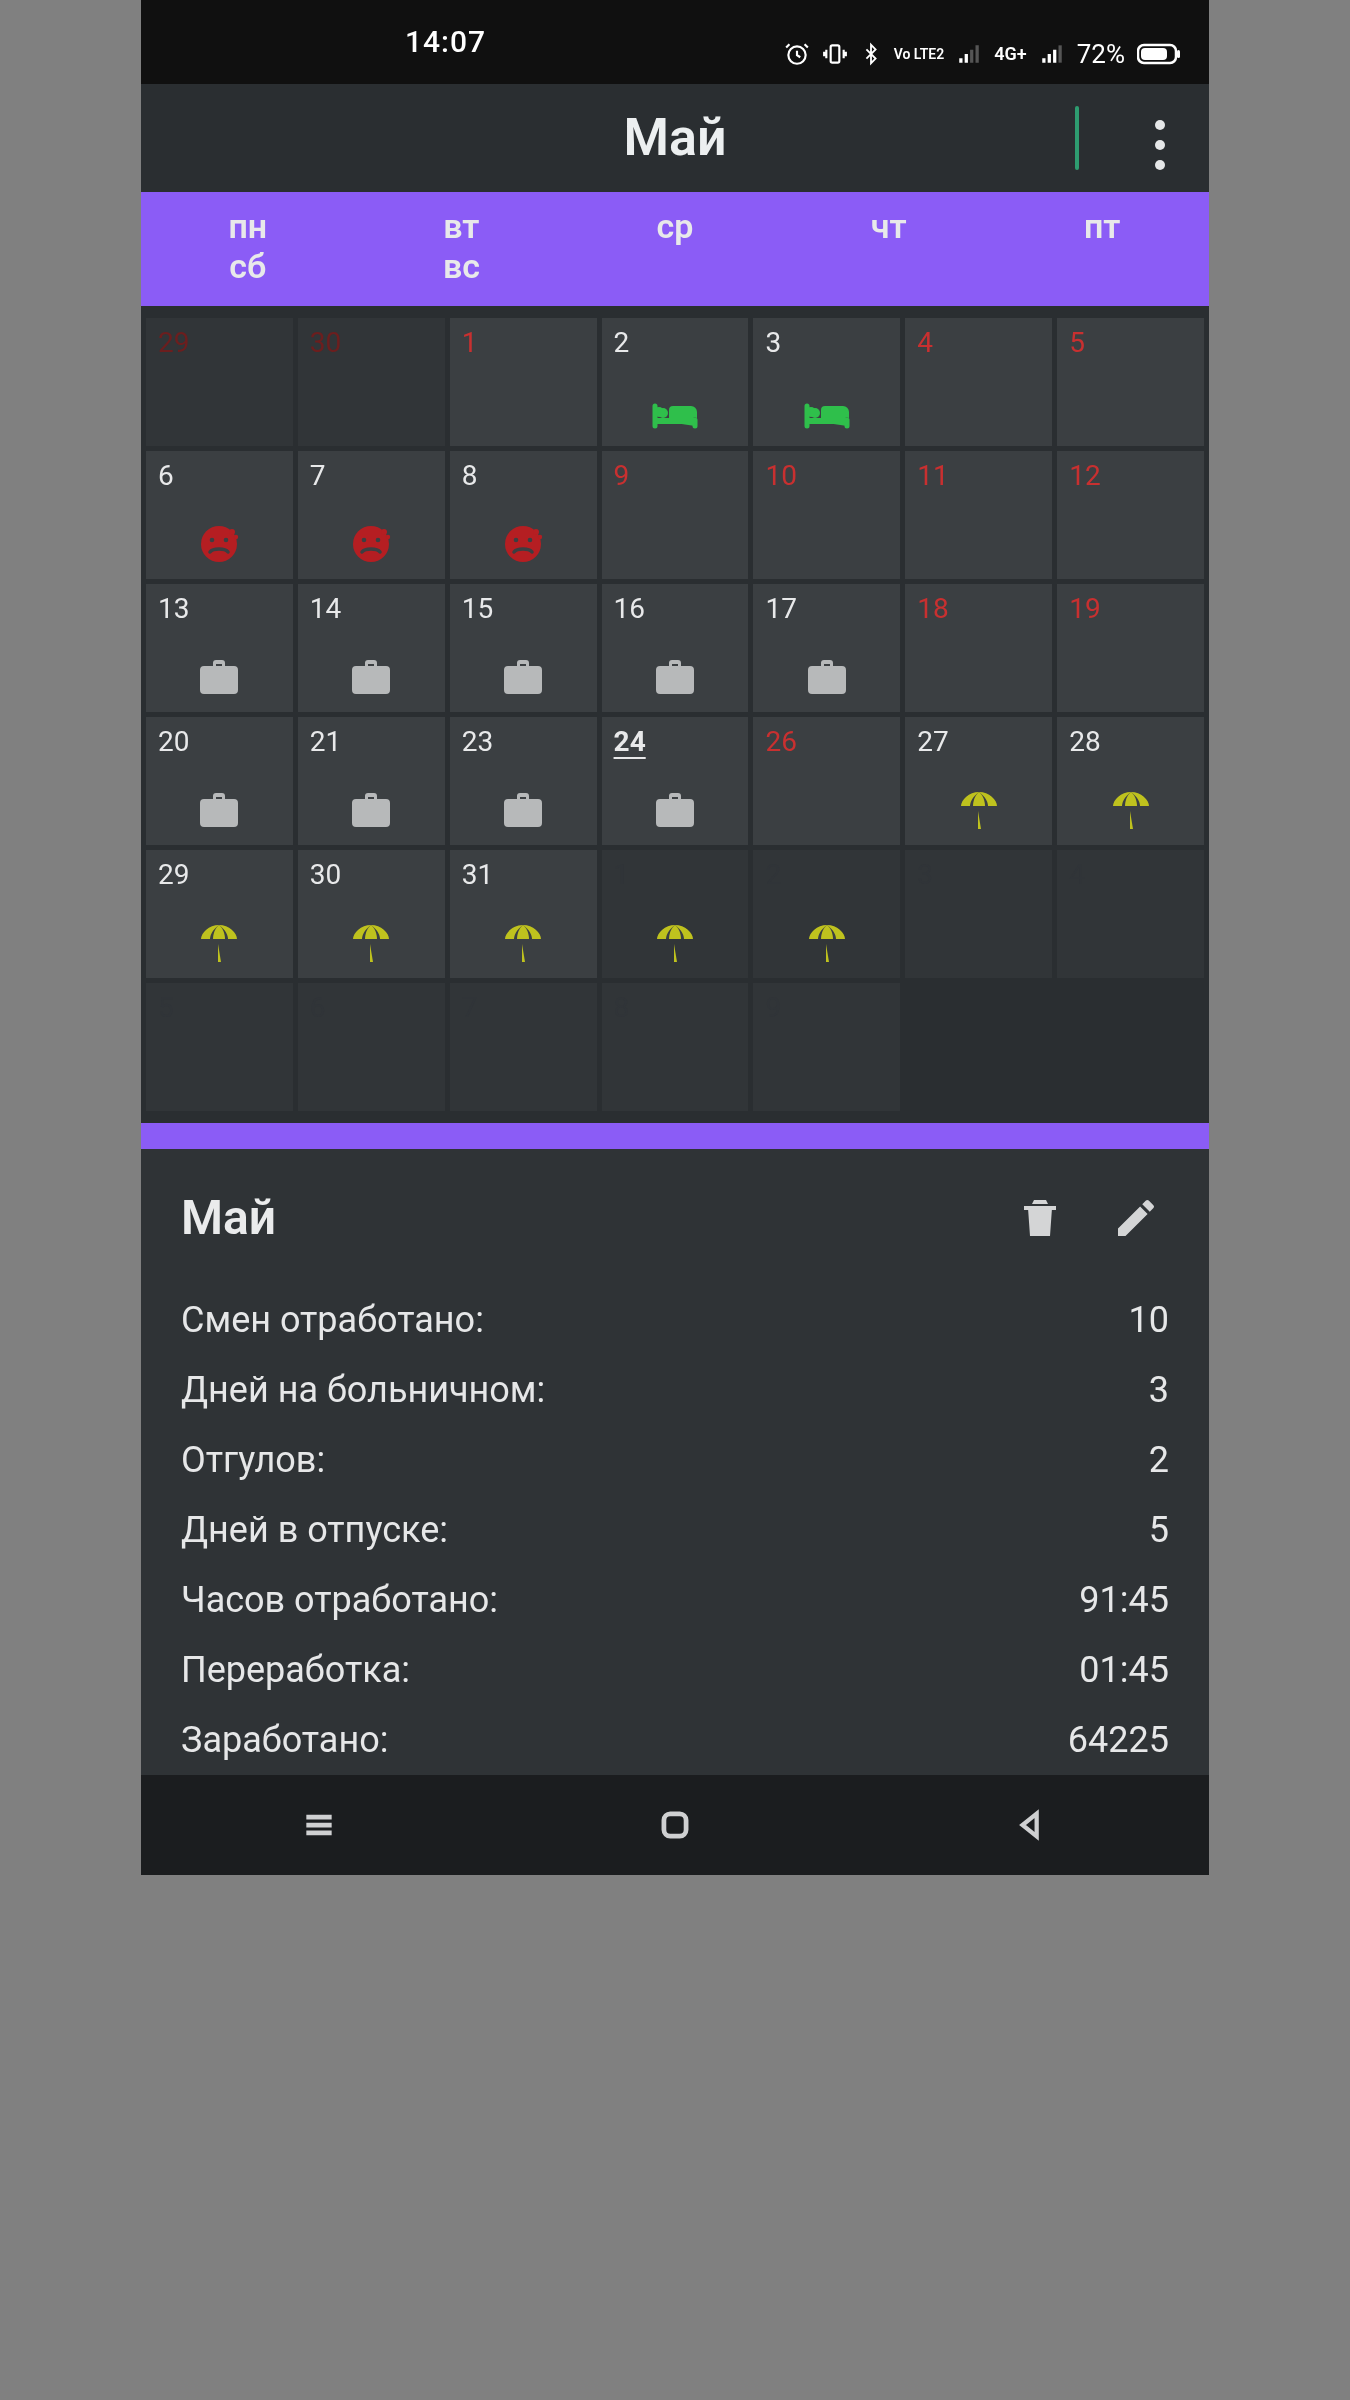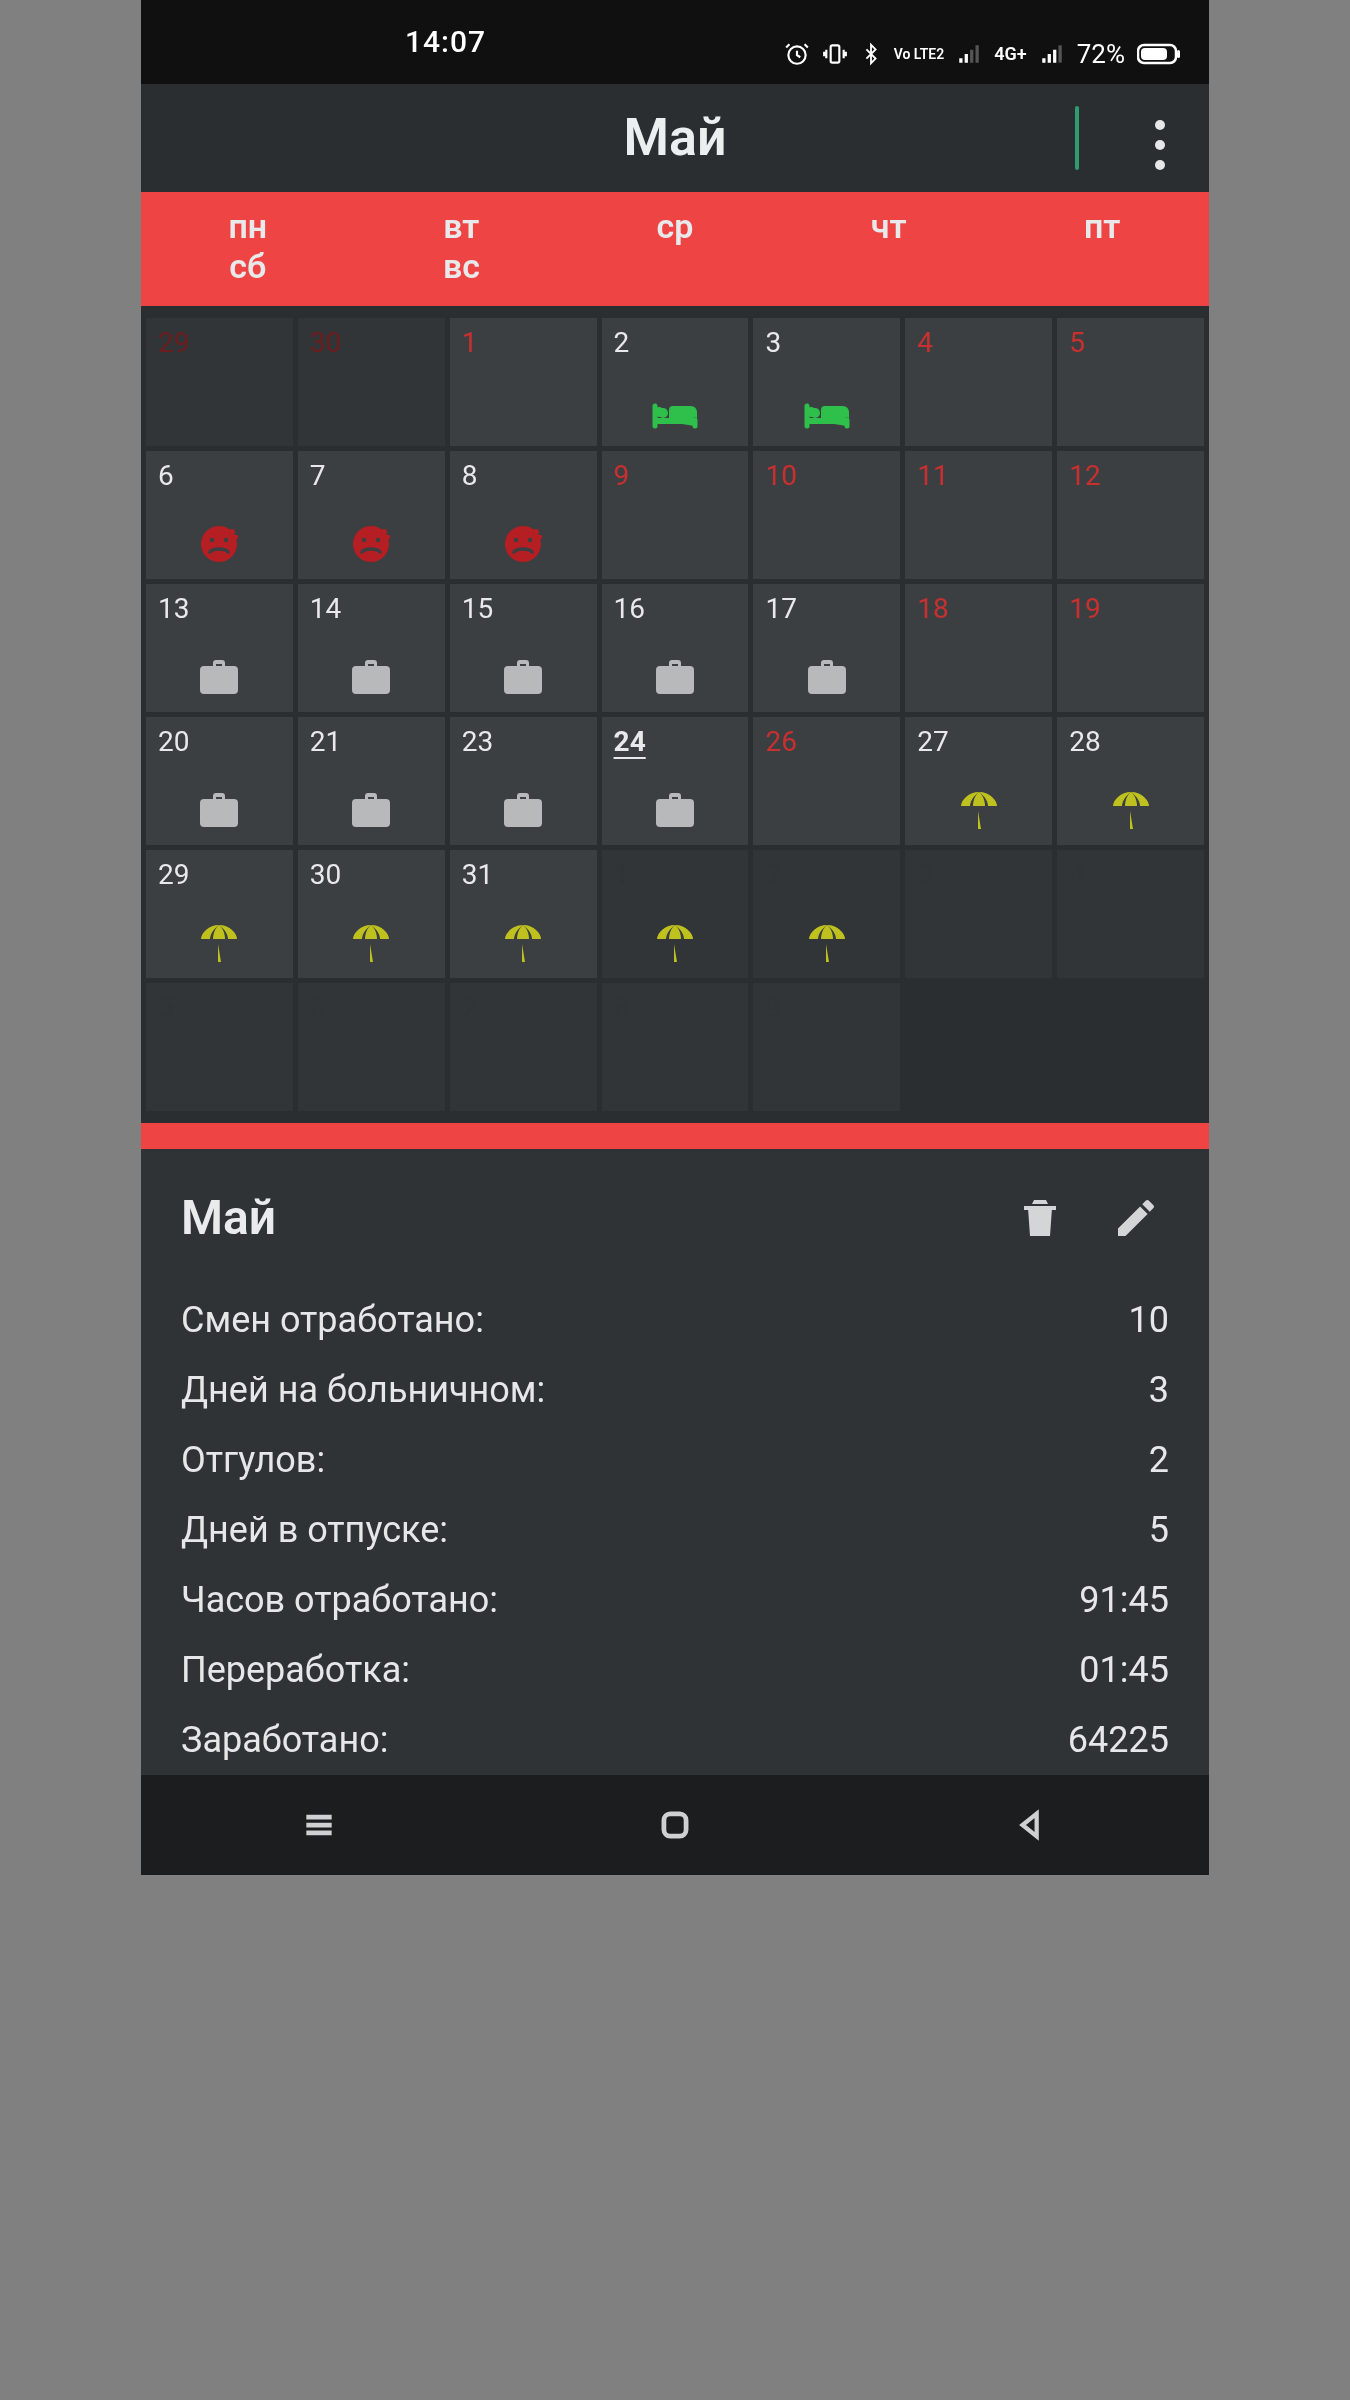--- a/index.html
+++ b/index.html
@@ -24,21 +24,21 @@
   .statusbar .clock {
     position: absolute; left: 50%; transform: translateX(-270px);
     
     font-size: 30px; font-weight: 500; letter-spacing: 1px;
   }
   .statusbar .icons { display: flex; align-items: center; gap: 12px; margin-top: 24px; }
   .statusbar .pct { font-size: 26px; }
   .s-ico { display:inline-flex; align-items:center; justify-content:center; }
 
   
-  .app { flex: 1; background: #ef4444; display: flex; flex-direction: column; }
+  .app { flex: 1; background: #8b5cf6; display: flex; flex-direction: column; }
 
   .header {
     display: flex; align-items: center; justify-content: center;
     height: 108px;
     position: relative;
     background: #2a2e31;
   }
   .header .title { color: #eceff0; font-size: 52px; font-weight: 600; }
   .header .divider {
     position: absolute; right: 130px; top: 22px; bottom: 22px;

